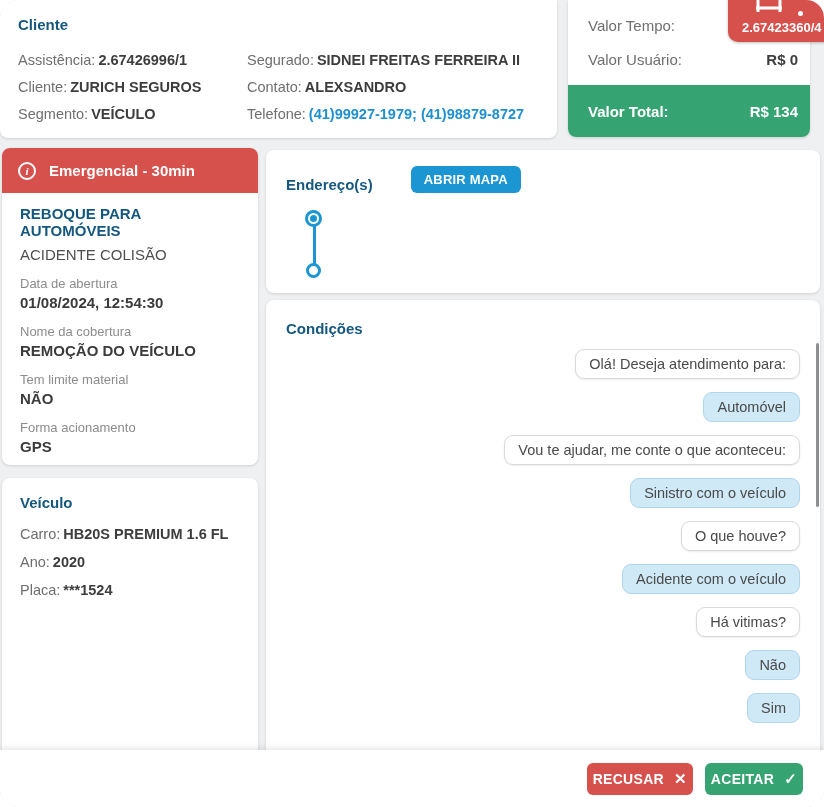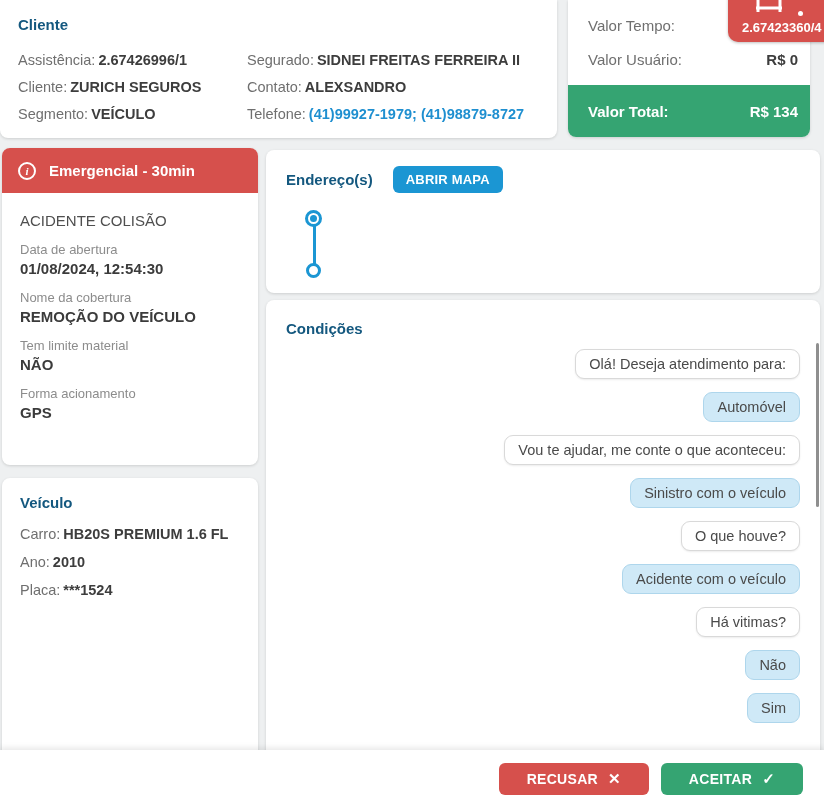--- a/index.html
+++ b/index.html
@@ -1,17 +1,17 @@
 <!DOCTYPE html>
 <html><head>
 <meta charset="utf-8">
 <style>
   html,body{margin:0;padding:0;}
   body{font-family:"Liberation Sans","DejaVu Sans",sans-serif;}
-  #app{position:relative;width:824px;height:807px;background:#eef0f1;overflow:hidden;}
+  #app{position:relative;width:824px;height:807px;background:#eef0f1;overflow:hidden;border-radius:18px;}
   .card{position:absolute;background:#fff;border-radius:8px;box-shadow:0 1px 3px rgba(0,0,0,.14);}
 
   
   #cliente-card{left:0;top:0;width:557px;height:138px;border-radius:0 0 8px 8px;padding:16px 18px;box-sizing:border-box;}
   .card-title{color:#14587f;font-weight:bold;font-size:15px;}
   #cliente-grid{display:grid;grid-template-columns:229px auto;grid-auto-flow:column;grid-template-rows:repeat(3,1fr);margin-top:18px;row-gap:8px;}
   .row{font-size:14.5px;white-space:nowrap;line-height:19px;}
   .lbl{color:#6f6f6f;}
   .val{color:#3d3d3d;font-weight:600;margin-left:3px;}
   .link{color:#1e8fd0;font-weight:600;}
@@ -38,21 +38,21 @@
   .detail-val{color:#3b3b3b;font-size:15px;font-weight:bold;margin-top:3px;}
 
   
   #veiculo-card{left:2px;top:478px;width:256px;height:274px;border-radius:8px 8px 0 0;padding:16px 18px;box-sizing:border-box;}
   #veiculo-fields{margin-top:14px;}
   #veiculo-fields .row{margin-bottom:9px;}
   #veiculo-fields .val{font-weight:600;}
 
   
   #endereco-card{left:266px;top:150px;width:554px;height:143px;padding:16px 16px 0 20px;box-sizing:border-box;}
-  #endereco-header{display:flex;align-items:center;gap:20px;}
+  #endereco-header{display:flex;align-items:flex-end;gap:38px;}
   #abrir-mapa-btn{background:#1b96d3;color:#fff;font-weight:bold;font-size:13px;border:none;border-radius:6px;padding:6px 13px;cursor:pointer;letter-spacing:.2px;}
   #stops{position:relative;margin-top:11px;padding-left:34px;}
   #timeline-line{position:absolute;left:26.5px;top:14px;width:3px;height:53px;background:#1b96d3;}
   .stop-circle{position:absolute;background:#fff;border:3px solid #1b96d3;border-radius:50%;box-sizing:border-box;}
   #stop-circle-origin{left:19px;top:6px;width:17px;height:17px;display:flex;align-items:center;justify-content:center;}
   #stop-circle-origin .dot{width:7px;height:7px;background:#1b96d3;border-radius:50%;}
   #stop-circle-dest{left:20px;top:59px;width:15px;height:15px;}
   .stop-text{font-size:14.5px;color:#4a4a4a;line-height:21.5px;}
   #stop-text-0{width:498px;}
   #stop-text-1{margin-top:11px;}
@@ -60,21 +60,21 @@
   
   #condicoes-card{left:266px;top:300px;width:554px;height:507px;border-radius:8px 8px 0 0;padding:20px 20px 0 20px;box-sizing:border-box;}
   #messages{display:flex;flex-direction:column;align-items:flex-end;gap:13px;margin-top:12px;}
   .bubble{font-size:14.5px;color:#4a4a4a;padding:4px 13px;border-radius:9px;line-height:21px;box-sizing:border-box;height:30px;display:flex;align-items:center;}
   .bubble.bot{background:#fff;border:1px solid #d9d9d9;box-shadow:0 1px 2px rgba(0,0,0,.08);}
   .bubble.user{background:#cfe9f7;border:1px solid #aed6ec;}
   #chat-scrollbar{position:absolute;right:1px;top:43px;width:3px;height:164px;background:#8f8f8f;border-radius:3px;cursor:pointer;}
 
   
   #footer{position:absolute;left:0;top:750px;width:824px;height:57px;background:#fff;box-shadow:0 -2px 6px rgba(0,0,0,.10);display:flex;justify-content:flex-end;align-items:center;gap:12px;padding-right:21px;box-sizing:border-box;z-index:10;}
-  .action-btn{display:flex;align-items:center;gap:10px;color:#fff;font-weight:bold;font-size:14px;border:none;border-radius:6px;padding:7px 28px;cursor:pointer;letter-spacing:.3px;}
+  .action-btn{display:flex;align-items:center;gap:10px;color:#fff;font-weight:bold;font-size:14px;border:none;border-radius:6px;padding:7px 6px;cursor:pointer;letter-spacing:.3px;}
   #recusar-btn{background:#d6504c;}
   #aceitar-btn{background:#35a472;}
   .btn-icon{font-size:15px;font-weight:bold;}
 </style>
 </head>
 <body>
 
 <div id="app">
 
   <section class="card" id="cliente-card">
@@ -114,37 +114,38 @@
   </section>
 
   <section class="card" id="servico-card">
     <div id="servico-banner">
       <span class="info-icon">
           <span>i</span>
         </span>
       <span>Emergencial - 30min</span>
     </div>
     <div id="servico-body">
+      <div class="svc-name">REBOQUE PARA AUTOMÓVEIS</div>
       <div class="svc-type">ACIDENTE COLISÃO</div>
       <div class="detail-lbl">Data de abertura</div>
       <div class="detail-val">01/08/2024, 12:54:30</div>
       <div class="detail-lbl">Nome da cobertura</div>
       <div class="detail-val">REMOÇÃO DO VEÍCULO</div>
       <div class="detail-lbl">Tem limite material</div>
       <div class="detail-val">NÃO</div>
       <div class="detail-lbl">Forma acionamento</div>
       <div class="detail-val">GPS</div>
     </div>
   </section>
 
   <section class="card" id="veiculo-card">
     <div class="card-title">Veículo</div>
     <div id="veiculo-fields">
       <div class="row"><span class="lbl">Carro:</span><span class="val">HB20S PREMIUM 1.6 FL</span></div>
-      <div class="row"><span class="lbl">Ano:</span><span class="val">2010</span></div>
+      <div class="row"><span class="lbl">Ano:</span><span class="val">2020</span></div>
       <div class="row"><span class="lbl">Placa:</span><span class="val">***1524</span></div>
     </div>
   </section>
 
   <section class="card" id="endereco-card">
     <div id="endereco-header">
       <span class="card-title">Endereço(s)</span>
       <button id="abrir-mapa-btn">ABRIR MAPA</button>
     </div>
     <div id="stops">

